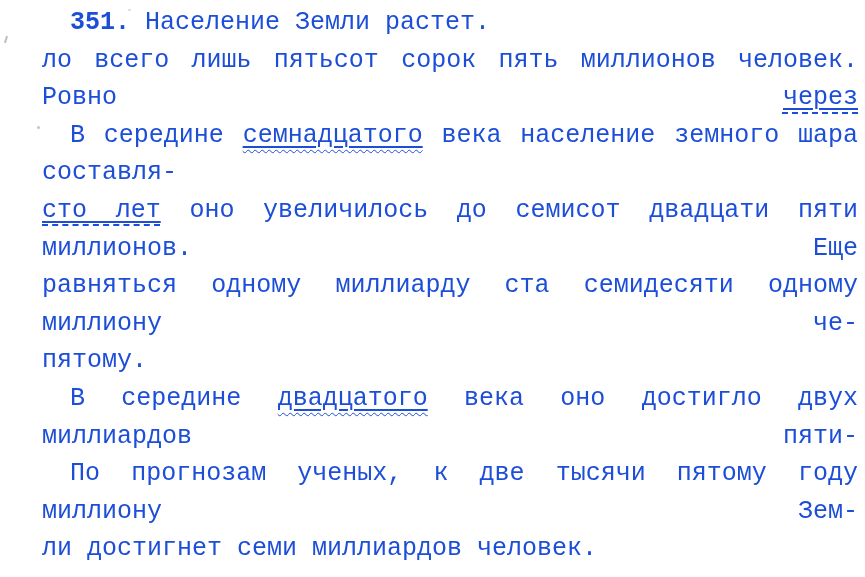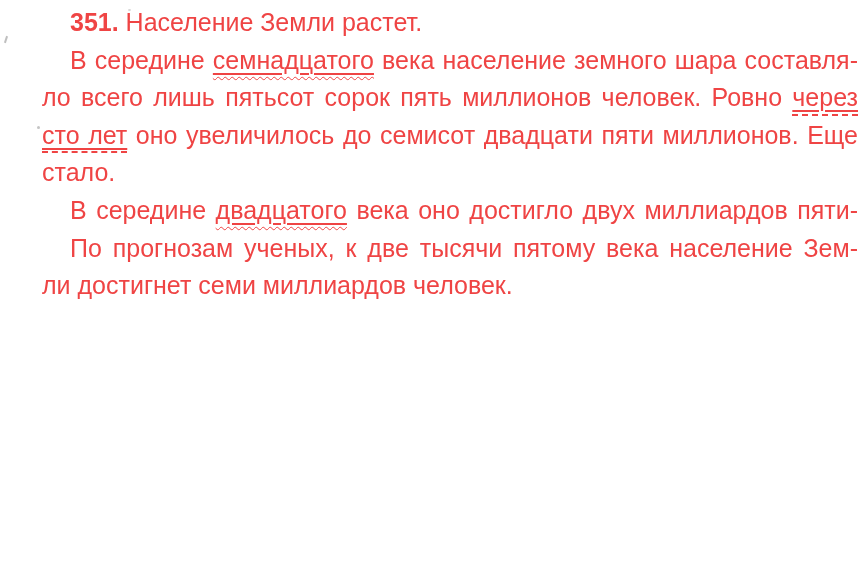--- a/index.html
+++ b/index.html
@@ -2,23 +2,23 @@
 <html><head>
 <meta charset="utf-8">
 <style>
   html, body { margin: 0; padding: 0; }
   .page {
     position: relative;
     width: 865px;
     height: 577px;
     background: #ffffff;
     overflow: hidden;
-    font-family: Liberation Sans, sans-serif;
+    font-family: Liberation Mono, monospace;
     font-size: 25px;
-    color: #ef4444;
+    color: #1d4ed8;
   }
   .text-block {
     position: absolute;
     left: 42px;
     top: 4px;
     width: 816px;
   }
   .line {
     line-height: 37.6px;
     text-align: left;
@@ -56,21 +56,22 @@
 </style>
 </head>
 <body>
 
 <div class="page">
   <span class="speck speck-tick"></span>
   <span class="speck speck-dot-1"></span>
   <span class="speck speck-dot-2"></span>
   <div class="text-block">
       <div class="line indent"><span class="bold">351.</span><span class=""> Население Земли растет.</span></div>
+      <div class="line justify"><span class="">ло всего лишь пятьсот сорок пять миллионов человек. Ровно </span><span class="u-dash"><span class="u-base">через</span></span></div>
       <div class="line indent justify"><span class="">В середине </span><span class="u-wavy"><span class="u-base">семнадцатого</span></span><span class=""> века население земного шара составля-</span></div>
-      <div class="line justify"><span class="">ло всего лишь пятьсот сорок пять миллионов человек. Ровно </span><span class="u-dash"><span class="u-base">через</span></span></div>
       <div class="line justify"><span class="u-dash"><span class="u-base">сто лет</span></span><span class=""> оно увеличилось до семисот двадцати пяти миллионов. Еще</span></div>
-      <div class="line"><span class="">стало.</span></div>
+      <div class="line justify"><span class="">равняться одному миллиарду ста семидесяти одному миллиону че-</span></div>
+      <div class="line"><span class="">пятому.</span></div>
       <div class="line indent justify"><span class="">В середине </span><span class="u-wavy"><span class="u-base">двадцатого</span></span><span class=""> века оно достигло двух миллиардов пяти-</span></div>
-      <div class="line indent justify"><span class="">По прогнозам ученых, к две тысячи пятому века население Зем-</span></div>
+      <div class="line indent justify"><span class="">По прогнозам ученых, к две тысячи пятому году миллиону Зем-</span></div>
       <div class="line"><span class="">ли достигнет семи миллиардов человек.</span></div>
     </div>
 </div>
 
 </body></html>

